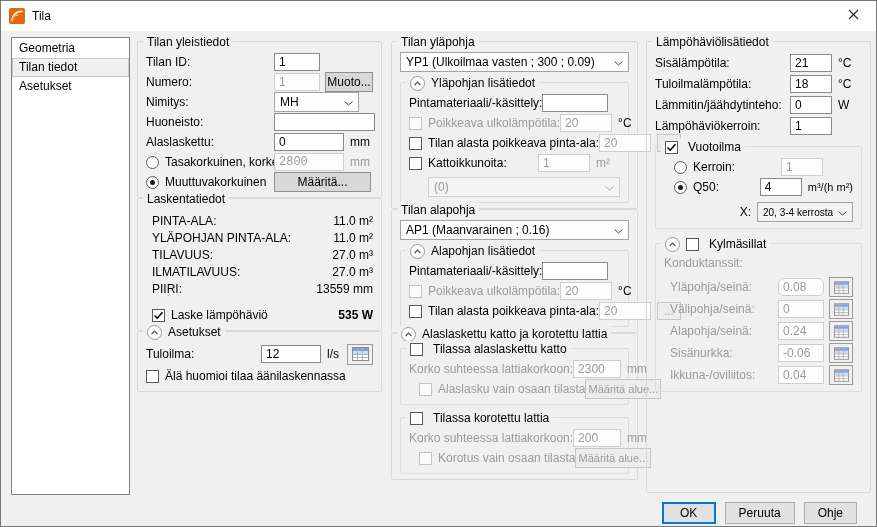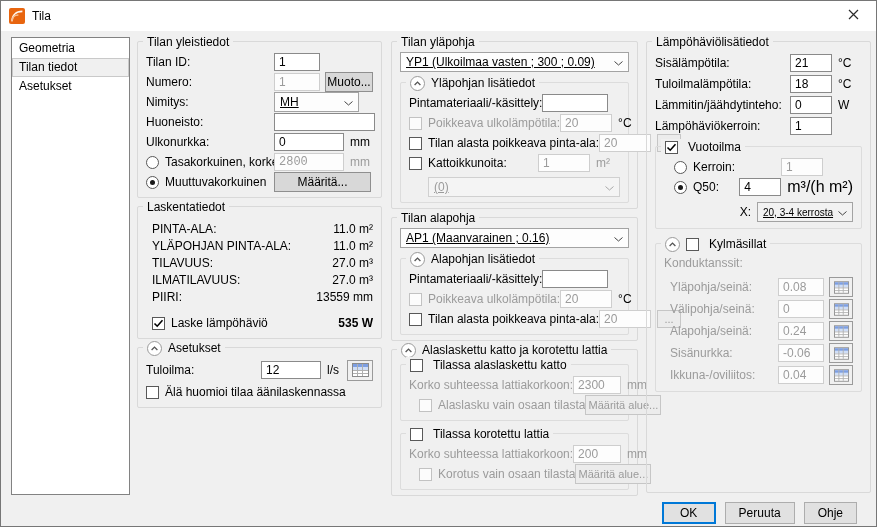--- a/index.html
+++ b/index.html
@@ -17,39 +17,39 @@
 
   .listbox { position: absolute; left: 10px; top: 6px; width: 119px; height: 458px; background: #fff; border: 1px solid #828282; padding-top: 1px; }
   .lb-item { padding: 2px 7px; line-height: 15px; }
   .lb-item.sel { background: #f0f0f0; border: 1px solid #c9c9c9; padding: 1px 6px; }
 
   .col { position: absolute; top: 10px; }
   #col1 { left: 136px; width: 245px; }
   #col2 { left: 390px; width: 247px; }
   #col3 { left: 645px; width: 225px; }
 
-  .grp { position: relative; border: 1px solid #d9d9d9; border-radius: 2px; padding: 10px 8px 5px 8px; margin-bottom: 8px; }
+  .grp { position: relative; border: 1px solid #d9d9d9; border-radius: 2px; padding: 10px 8px 5px 8px; margin-bottom: 0; }
   .grp-label { position: absolute; top: -8px; left: 5px; background: #f0f0f0; padding: 0 4px; height: 16px; display: flex; align-items: center; gap: 6px; white-space: nowrap; }
   .igrp { position: relative; border: 1px solid #dcdcdc; border-radius: 2px; padding: 10px 8px 5px 8px; margin-top: 6px; }
   .tall { height: 452px; }
 
   .row { display: flex; align-items: center; height: 20px; }
   .row21 { height: 21px; }
   .crow { display: flex; align-items: center; height: 17px; padding-left: 6px; }
   .lbl { white-space: nowrap; }
   .sp { flex: 1; }
   .lblcol { width: 128px; flex: none; display: flex; align-items: center; }
   .dim { color: #9b9b9b; }
 
   .txt { height: 18px; border: 1px solid #8a8a8a; background: #fff; padding: 0 4px; font: inherit; font-size: 12px; flex: none; }
   .txt.dis { border-color: #cecece; color: #9b9b9b; background: #fdfdfd; }
   .unit { margin-left: 6px; white-space: nowrap; }
   .ucol { width: 24px; margin-left: 6px; flex: none; white-space: nowrap; }
 
-  .combo { height: 20px; border: 1px solid #a3a3a3; background: #fdfdfd; display: flex; align-items: center; padding: 0 5px; flex: none; text-decoration: underline; }
+  .combo { height: 20px; border: 1px solid #a3a3a3; background: #fdfdfd; display: flex; align-items: center; padding: 0 5px; flex: none; }
   .combo .cv { flex: 1; overflow: hidden; white-space: nowrap; }
   .combo.dis { border-color: #d0d0d0; color: #9b9b9b; background: #f4f4f4; }
   .full { width: 100%; }
 
   .btn { height: 20px; background: #d8d8d8; border: 1px solid #8f8f8f; font: inherit; font-size: 12px; display: flex; align-items: center; justify-content: center; flex: none; }
   .btn.dis { background: #ececec; border-color: #c6c6c6; color: #9b9b9b; font-size: 11px; }
   .sbtn { width: 24px; height: 18px; }
 
   .chk { width: 13px; height: 13px; border: 1px solid #585858; background: #fff; display: inline-flex; align-items: center; justify-content: center; flex: none; margin-right: 6px; }
   .chk.dis { border-color: #c2c2c2; background: #fcfcfc; }
@@ -117,21 +117,21 @@
             <span><svg width="9" height="5" viewBox="0 0 9 5">
                   <path d="M0.5 0.5 L4.5 4 L8.5 0.5" stroke="#444" fill="none"></path>
                 </svg></span>
           </div>
         </div>
         <div class="row">
           <span class="lblcol lbl">Huoneisto:</span>
           <input class="txt" style="width: 101px;" value="">
         </div>
         <div class="row">
-          <span class="lblcol lbl">Ulkonurkka:</span>
+          <span class="lblcol lbl">Alaslaskettu:</span>
           <input class="txt" style="width: 70px;" value="0">
           <span class="unit">mm</span>
         </div>
         <div class="row">
           <span class="lblcol">
             <span class="radio"></span>
             <span class="lbl">Tasakorkuinen, korkeus:</span>
           </span>
           <input class="txt dis" style="width: 70px; font-family: Liberation Mono, monospace;" value="2800">
           <span class="unit dim">mm</span>
@@ -419,21 +419,21 @@
             <span class="lbl">Kerroin:</span>
             <span class="sp"></span>
             <input class="txt dis" style="width: 42px;" value="1">
             <span class="ucol"></span>
           </div>
           <div class="row ind">
             <span class="radio sel"></span>
             <span class="lbl">Q50:</span>
             <span class="sp"></span>
             <input class="txt" style="width: 42px;" value="4">
-            <span class="unit" style="font-size:16px">m³/(h m²)</span>
+            <span class="unit" style="font-size:11px">m³/(h m²)</span>
           </div>
           <div class="row mt4" style="height:22px;justify-content:flex-end;gap:6px">
             <span class="lbl">X:</span>
             <div class="combo" style="width:96px;background:#f2f2f2">
               <span class="cv" style="font-size:10px">20, 3-4 kerrosta</span>
               <span><svg width="9" height="5" viewBox="0 0 9 5">
                     <path d="M0.5 0.5 L4.5 4 L8.5 0.5" stroke="#444" fill="none"></path>
                   </svg></span>
             </div>
           </div>
@@ -449,21 +449,21 @@
               </span>
             <span class="chk"></span>
             <span class="lbl" style="margin-left:-2px">Kylmäsillat</span>
           </div>
           <div class="row" style="height:18px;margin-bottom:4px">
             <span class="lbl dim">Konduktanssit:</span>
           </div>
           <div class="row" style="height:22px;padding-left:6px">
             <span class="lbl dim">Yläpohja/seinä:</span>
               <span class="sp"></span>
-            <input class="txt dis" style="width: 46px;" value="0.08">
+            <input class="txt dis" style="width: 46px; border-radius: 6px;" value="0.08">
             <button class="tblbtn small" style="margin-left:5px">
                 <svg width="15" height="13" viewBox="0 0 17 14">
                   <rect x="0.5" y="0.5" width="16" height="13" fill="#fff" stroke="#8a8a8a"></rect>
                   <rect x="1" y="1" width="15" height="3" fill="#7d9fe3"></rect>
                   <rect x="1" y="4" width="15" height="3" fill="#cfdef7"></rect>
                   <line x1="1" y1="7.5" x2="16" y2="7.5" stroke="#b0b0b0"></line>
                   <line x1="1" y1="10.5" x2="16" y2="10.5" stroke="#b0b0b0"></line>
                   <line x1="5.5" y1="1" x2="5.5" y2="13" stroke="#b0b0b0"></line>
                   <line x1="10.5" y1="1" x2="10.5" y2="13" stroke="#b0b0b0"></line>
                 </svg>

